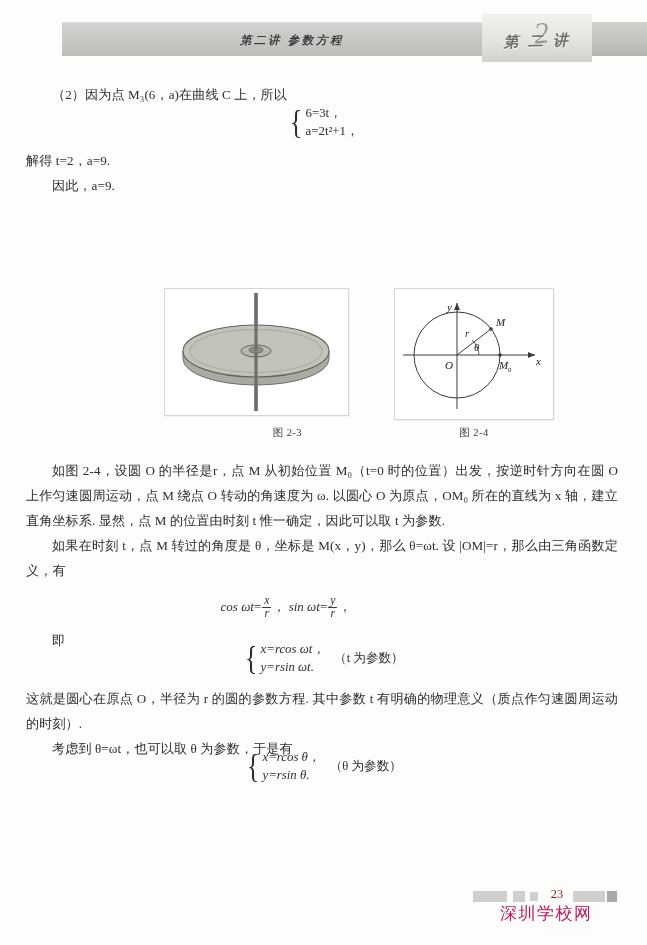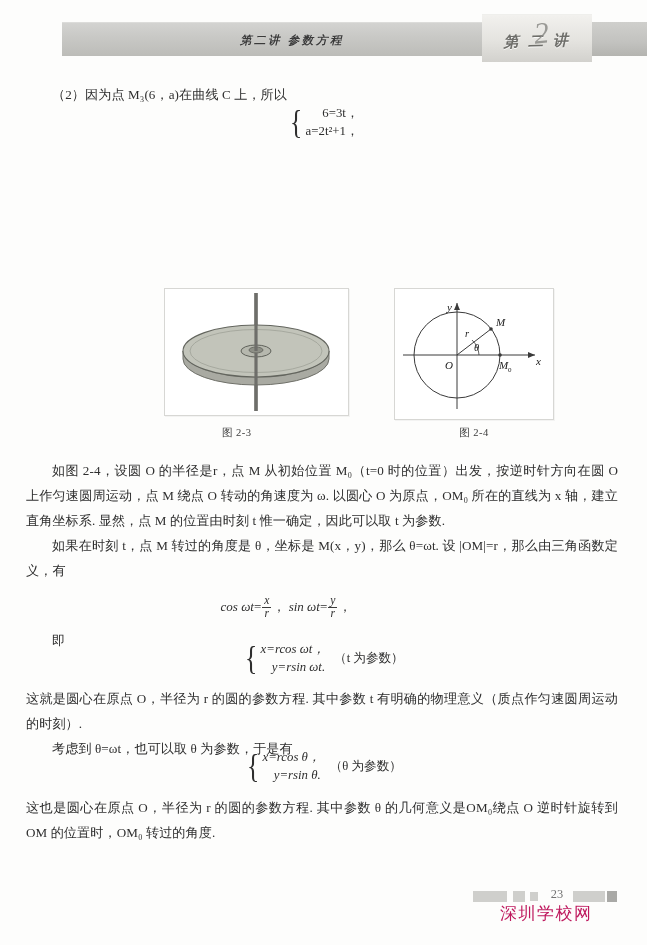--- a/index.html
+++ b/index.html
@@ -92,55 +92,55 @@
   .disp { text-align: center; font-size: 13px; line-height: 20px; }
   .sys {
     display: inline-flex; align-items: center;
     vertical-align: middle;
   }
   .brace {
     font-size: 34px; line-height: 28px; font-weight: 300;
     transform: scaleX(.75); display:inline-block;
     margin-right: 1px;
   }
-  .sysrows { display: inline-block; text-align: right; font-size: 12.8px; line-height: 18px; }
+  .sysrows { display: inline-block; text-align: left; font-size: 12.8px; line-height: 18px; }
   .sysnote { margin-left: 9px; font-size: 12.6px; }
 
   .frac { display: inline-block; vertical-align: middle; text-align: center; line-height: 1.05; font-size: 11.6px; margin: 0 1px; }
   .frac .num { display:block; padding: 0 2px; }
   .frac .den { display:block; border-top: 1px solid #3a3a3a; padding: 0 2px; }
 
   
   .figrow { position: absolute; left: 26px; top: 288px; width: 592px; height: 165px; }
   .figbox {
     position: absolute; top: 0;
     background: #ffffff;
     border: 1px solid #d7d7d4;
     box-shadow: 1px 1px 0 rgba(0,0,0,.04);
   }
   #fig23 { left: 138px; width: 185px; height: 128px; }
   #fig24 { left: 368px; width: 160px; height: 132px; }
   .figcap {
     position: absolute; font-size: 10.6px; color: #3b3b3b;
     letter-spacing: .4px;
   }
-  #cap23 { left: 196px; top: 138px; width: 80px; text-align:left; }
+  #cap23 { left: 196px; top: 138px; width: 80px; text-align:right; }
   #cap24 { left: 408px; top: 138px; width: 80px; text-align:center; }
 
   
   .footer { position: absolute; left: 0; top: 884px; width: 647px; height: 40px; }
   .fbar { position: absolute; height: 11px; background: #cfcfcc; }
   .fb1 { left: 473px; top: 7px; width: 34px; }
   .fb2 { left: 513px; top: 7px; width: 12px; }
   .fb3 { left: 530px; top: 8px; width: 8px; height: 9px; }
   .fb4 { left: 573px; top: 7px; width: 32px; }
   .fb5 { left: 607px; top: 7px; width: 10px; background: #a9a9a6; }
   .pagenum {
     position: absolute; left: 544px; top: 3px; width: 26px;
-    text-align: center; font-size: 12.4px; color: #737373;
+    text-align: center; font-size: 12.4px; color: #7f1d1d;
   }
   .watermark {
     position: absolute; left: 500px; top: 902px;
     font-size: 17px; color: #be185d; letter-spacing: 1.5px;
     font-family: "DejaVu Sans", "Liberation Sans", sans-serif;
   }
 </style>
 </head>
 <body>
 
@@ -164,20 +164,24 @@
   <div style="position:absolute; left:0; top:104px; width:647px;" class="disp">
     <span class="sys">
       <span class="brace">{</span>
       <span class="sysrows">
         <span class="mathline">6=3t，</span><br>
         <span class="mathline">a=2t²+1，</span>
       </span>
     </span>
   </div>
 
+  <div class="col" style="top:148px;">
+    <p class="t">解得 t=2，a=9.</p>
+    <p class="t indent">因此，a=9.</p>
+  </div>
 
 
   <div class="figrow">
 
     <div class="figbox" id="fig23">
       <svg width="183" height="126" viewBox="0 0 183 126">
 
         <line x1="91" y1="4" x2="91" y2="122" stroke="#6e6e6a" stroke-width="3.2"></line>
 
         <path d="M 18 62 A 73 26 0 0 0 164 62 L 164 70 A 73 26 0 0 1 18 70 Z" fill="#a9aaa2" stroke="#6f7069" stroke-width="1"></path>
@@ -257,21 +261,20 @@
       <span class="brace">{</span>
       <span class="sysrows">
         <span class="mathline it">x=rcos θ，</span><br>
         <span class="mathline it">y=rsin θ.</span>
       </span>
       <span class="sysnote">（θ 为参数）</span>
     </span>
   </div>
 
   <div class="col" style="top:795px;">
-    <p class="t">这也是圆心在原点 O，半径为 r 的圆的参数方程. 其中参数 θ 的几何意义是OM₀绕点 O 逆时针旋转到 OM 的位置时，OM₀ 转过的角度.</p>
   </div>
 
   <div class="footer">
     <div class="fbar fb1"></div>
     <div class="fbar fb2"></div>
     <div class="fbar fb3"></div>
     <div class="pagenum">23</div>
     <div class="fbar fb4"></div>
     <div class="fbar fb5"></div>
   </div>

